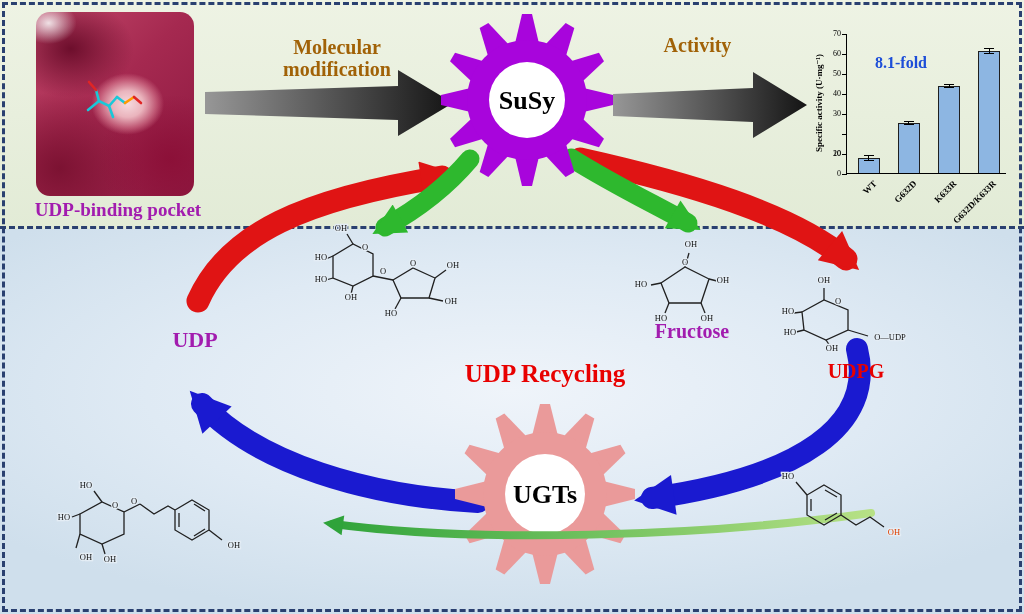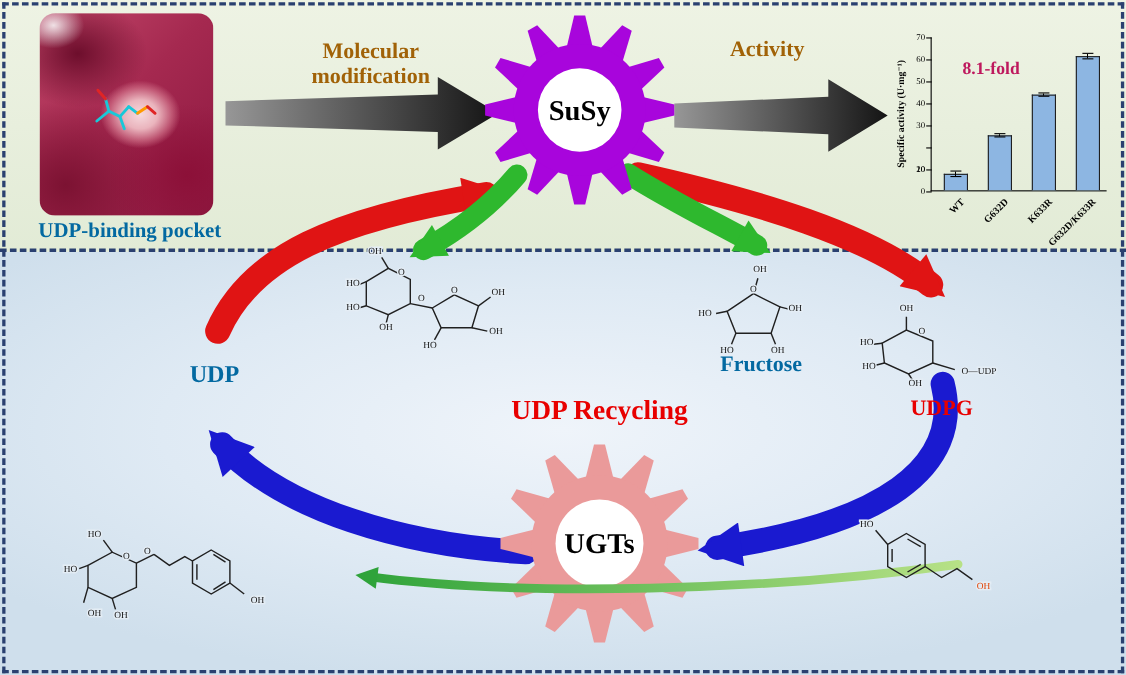--- a/index.html
+++ b/index.html
@@ -8,21 +8,21 @@
   .top-bg{position:absolute;left:0;top:0;width:1024px;height:229px;z-index:0;
     background:linear-gradient(180deg,#eef3e4 0%,#e2ebd6 100%)}
   .bottom-bg{position:absolute;left:0;top:229px;width:1024px;height:385px;z-index:0;
     background:radial-gradient(65% 60% at 50% 42%,#eff4fa 0%,#dfeaf4 55%,#cfdfec 100%)}
   .divider{position:absolute;left:0;top:226px;width:1024px;border-top:3px dashed #2a4070;z-index:0}
   .border-overlay{position:absolute;inset:2px;border:3px dashed #2a4070;z-index:9;pointer-events:none}
   .layer{position:absolute;left:0;top:0;z-index:1}
   .front{position:absolute;left:0;top:0;z-index:3}
   .gear{position:absolute;z-index:2}
   .gear-text{font:bold 26px "Liberation Serif","DejaVu Serif",serif;text-anchor:middle;fill:#000}
-  .lbl{position:absolute;z-index:4;font-weight:bold;text-align:center;color:#0369a1;line-height:1.12}
+  .lbl{position:absolute;z-index:4;font-weight:bold;text-align:center;color:#a21caf;line-height:1.12}
   .blue{color:#a16207}
   .red{color:#e80000}
   .pocket{position:absolute;left:36px;top:12px;width:158px;height:184px;border-radius:14px;z-index:4;
     background:
       radial-gradient(40px 30px at 8% 6%, rgba(248,244,245,.9), rgba(248,244,245,0) 70%),
       radial-gradient(52px 44px at 58% 50%, #f6dade 0%, #eab4bd 30%, rgba(220,130,150,.55) 55%, rgba(200,90,120,0) 70%),
       radial-gradient(90px 70px at 22% 20%, #6d0e2c 0%, rgba(109,14,44,0) 70%),
       radial-gradient(100px 90px at 85% 80%, #8c1038 0%, rgba(140,16,56,0) 72%),
       radial-gradient(120px 110px at 15% 85%, #7c1232 0%, rgba(124,18,50,0) 70%),
       linear-gradient(135deg,#c2486a 0%,#a52950 45%,#8c1840 100%)}
@@ -38,21 +38,21 @@
   .bar{position:absolute;bottom:0;width:22px;background:#8db6e2;border:1px solid #1f1f1f;border-bottom:none}
   .errbar{position:absolute;width:10px;border-top:1.4px solid #000;border-bottom:1.4px solid #000;z-index:1;
     background:linear-gradient(to right,transparent 45%,#000 45%,#000 55%,transparent 55%)}
   .ytick{position:absolute;left:-28px;width:22px;text-align:right;font-size:8px;color:#000}
   .ymark{position:absolute;left:-5px;width:5px;height:1px;background:#000}
   .chart-xlabels{position:absolute;top:100%;left:0;width:160px;height:48px}
   .xlabel{position:absolute;top:4px;white-space:nowrap;font-size:9px;font-weight:bold;
     transform:rotate(-45deg);transform-origin:100% 50%}
   .ylabel{position:absolute;left:-62px;top:86px;width:150px;text-align:center;font-size:9px;
     font-weight:bold;transform:rotate(-90deg)}
-  .fold{position:absolute;left:28px;top:20px;font-size:16px;font-weight:bold;color:#be185d;z-index:5}
+  .fold{position:absolute;left:28px;top:20px;font-size:16px;font-weight:bold;color:#1d4ed8;z-index:5}
 </style>
 </head>
 <body>
 
 <div class="canvas">
 
   <div class="top-bg"></div>
   <div class="bottom-bg"></div>
   <div class="divider"></div>
 

